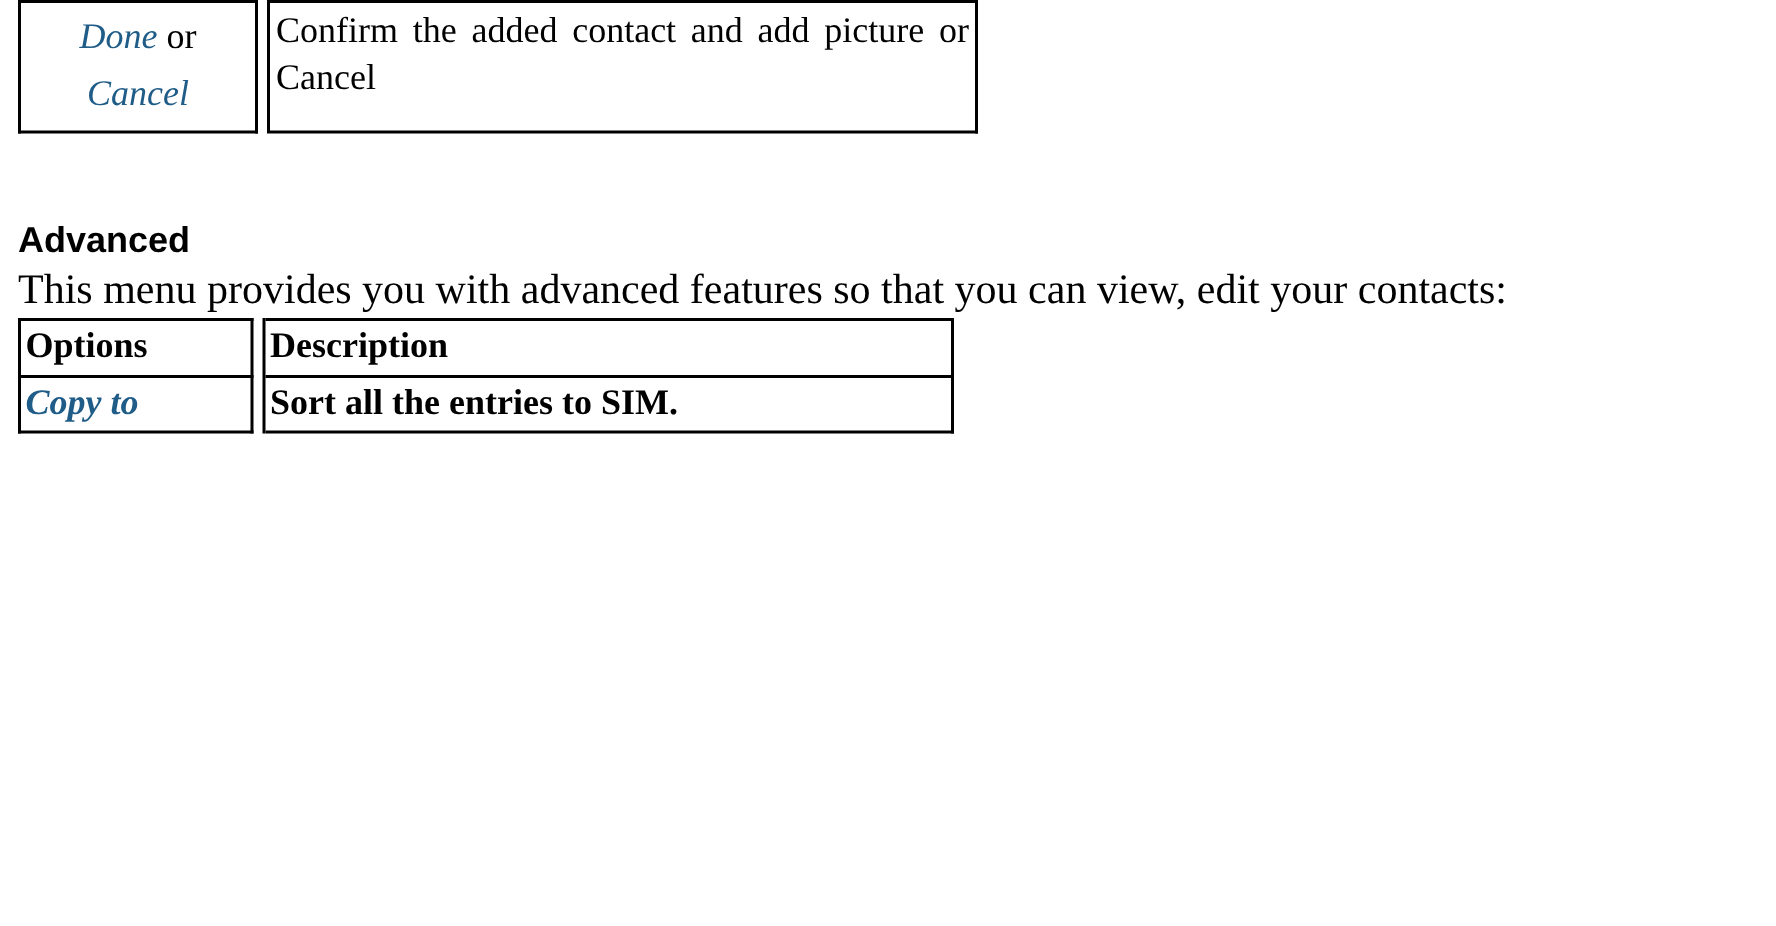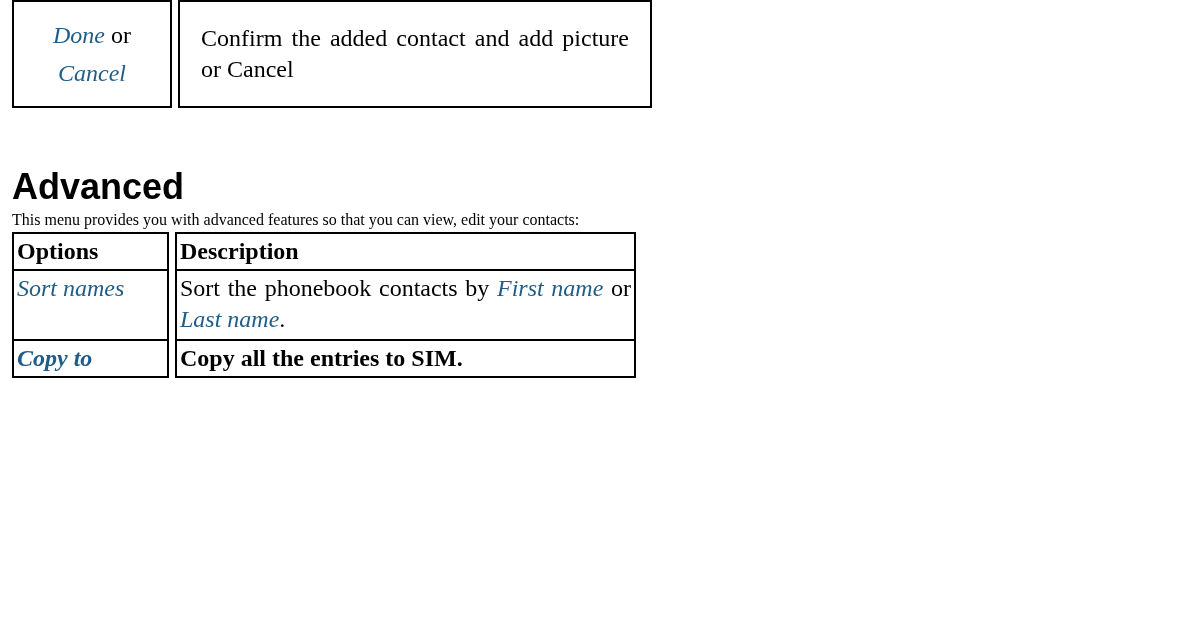--- a/index.html
+++ b/index.html
@@ -33,21 +33,21 @@
     .table1 .col1 {
       width: 158px;
       text-align: center;
       vertical-align: middle;
       line-height: 1.6;
     }
     .table1 .col2 {
       width: 472px;
       text-align: justify;
       line-height: 1.3;
-      padding: 21px;
+      padding: 4px;
     }
     .spacer-col {
       width: 8px;
       border-top: none;
       border-bottom: none;
       padding: 0;
     }
     .table2 {
       width: 618px;
       margin-top: -2px;
@@ -71,26 +71,26 @@
       color: #1f5c87;
       font-style: italic;
     }
     .option-black-normal {
       color: #000;
       font-style: normal;
     }
     h2.heading-advanced {
       font-family: Arial, Helvetica, sans-serif;
       font-weight: bold;
-      font-size: 36px;
+      font-size: 24px;
       margin-top: 58px;
       margin-bottom: 2px;
     }
     .intro-text {
-      font-size: 16px;
+      font-size: 28px;
       margin-bottom: 4px;
       line-height: 1.2;
     }
     .row-tall td { height: 98px; }
     .row-med td { height: 70px; }
     .row-short td { height: 36px; font-weight: bold; }
   </style>
 </head>
 <body>
 
@@ -110,26 +110,19 @@
 <h2 class="heading-advanced">Advanced</h2>
 <p class="intro-text">This menu provides you with advanced features so that you can view, edit your contacts:</p>
 
 <table class="table2">
   <tbody>
       <tr class="row-short">
     <th class="col1">Options</th>
     <th class="spacer-col"></th>
     <th class="col2">Description</th>
   </tr>
-  <tr class="row-med">
-    <td class="col1 option-blue">Sort names</td>
-    <td class="spacer-col"></td>
-    <td class="col2">
-      <span>Sort the phonebook contacts by </span><span class="option-blue">First name</span><span> or </span><span class="option-blue">Last name</span><span>.</span>
-    </td>
-  </tr>
   <tr class="row-short">
     <td class="col1 option-blue">Copy to</td>
     <td class="spacer-col"></td>
-    <td class="col2">Copy all the entries to SIM.</td>
+    <td class="col2">Sort all the entries to SIM.</td>
   </tr>
 </tbody>
   </table>
 
 </body></html>

